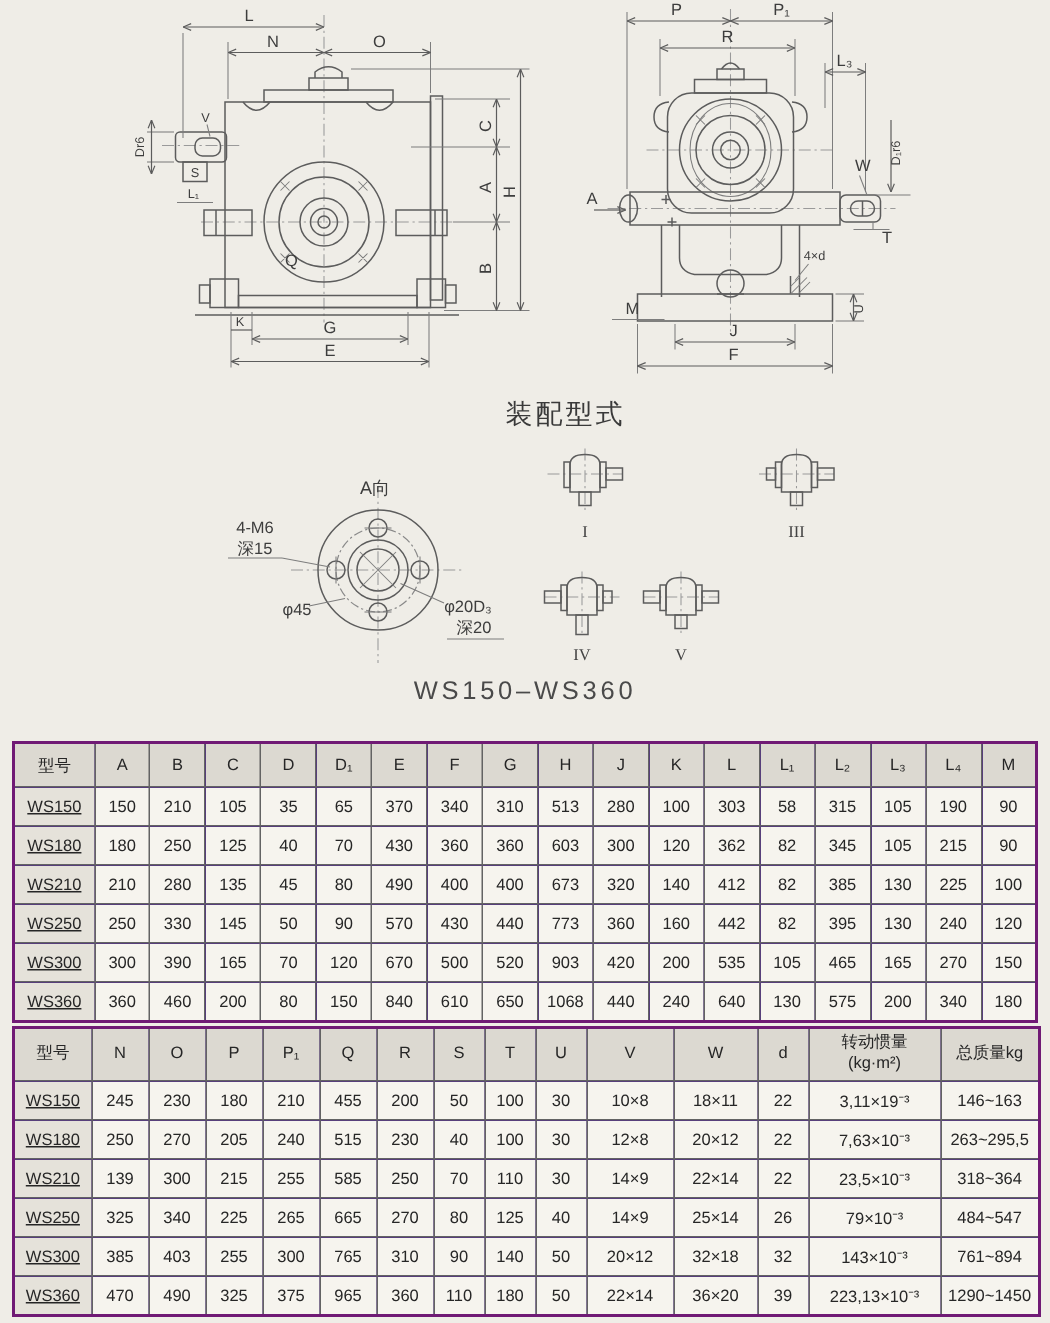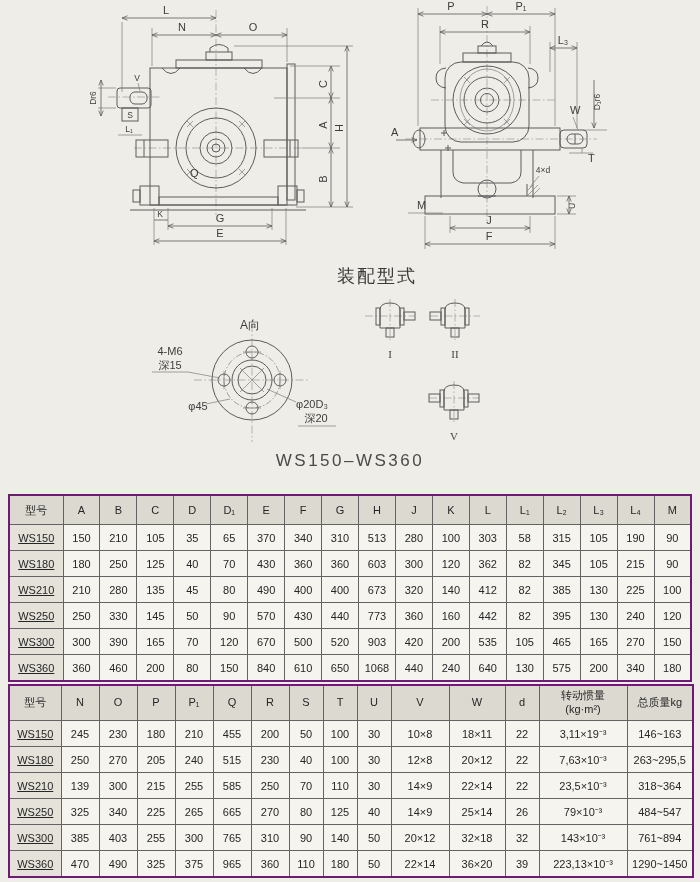--- a/index.html
+++ b/index.html
@@ -237,31 +237,45 @@
       <line class="cl" x1="3" y1="19" x2="53" y2="19"></line>
         <line class="cl" x1="28" y1="2" x2="28" y2="43"></line>
       <path class="s" d="M18,31 V13 q0,-7 10,-7 t10,7 V31 z"></path>
       <rect class="s" x="14" y="11" width="4" height="17"></rect>
         <rect class="s" x="38" y="11" width="4" height="17"></rect>
       <rect class="s" x="42" y="15" width="11" height="8"></rect>
       <rect class="s" x="24" y="31" width="8" height="9"></rect>
     </svg>
     <div class="variant-label">I</div>
   </div>
-  <div class="variant" style="left:427px;top:297px">
+  <div class="variant" style="left:503px;top:297px">
     <svg viewBox="0 0 56 46" width="56" height="46" style="position:static">
       <line class="cl" x1="3" y1="19" x2="53" y2="19"></line>
         <line class="cl" x1="28" y1="2" x2="28" y2="43"></line>
       <path class="s" d="M18,31 V13 q0,-7 10,-7 t10,7 V31 z"></path>
       <rect class="s" x="14" y="11" width="4" height="17"></rect>
         <rect class="s" x="38" y="11" width="4" height="17"></rect>
-      <rect class="s" x="3" y="15" width="11" height="8"></rect>
+      <rect class="s" x="8" y="15" width="6" height="8"></rect>
+      <rect class="s" x="42" y="15" width="11" height="8"></rect>
       <rect class="s" x="24" y="31" width="8" height="9"></rect>
     </svg>
-    <div class="variant-label">II</div>
+    <div class="variant-label">III</div>
+  </div>
+  <div class="variant" style="left:360px;top:379px">
+    <svg viewBox="0 0 56 46" width="56" height="46" style="position:static">
+      <line class="cl" x1="3" y1="19" x2="53" y2="19"></line>
+        <line class="cl" x1="28" y1="2" x2="28" y2="45"></line>
+      <path class="s" d="M18,31 V13 q0,-7 10,-7 t10,7 V31 z"></path>
+      <rect class="s" x="14" y="11" width="4" height="17"></rect>
+        <rect class="s" x="38" y="11" width="4" height="17"></rect>
+      <rect class="s" x="3" y="15" width="11" height="8"></rect>
+      <rect class="s" x="42" y="15" width="6" height="8"></rect>
+      <rect class="s" x="24" y="31" width="8" height="13"></rect>
+    </svg>
+    <div class="variant-label">IV</div>
   </div>
   <div class="variant" style="left:426px;top:379px">
     <svg viewBox="0 0 56 46" width="56" height="46" style="position:static">
       <line class="cl" x1="3" y1="19" x2="53" y2="19"></line>
         <line class="cl" x1="28" y1="2" x2="28" y2="43"></line>
       <path class="s" d="M18,31 V13 q0,-7 10,-7 t10,7 V31 z"></path>
       <rect class="s" x="14" y="11" width="4" height="17"></rect>
         <rect class="s" x="38" y="11" width="4" height="17"></rect>
       <rect class="s" x="3" y="15" width="11" height="8"></rect>
       <rect class="s" x="42" y="15" width="11" height="8"></rect>

